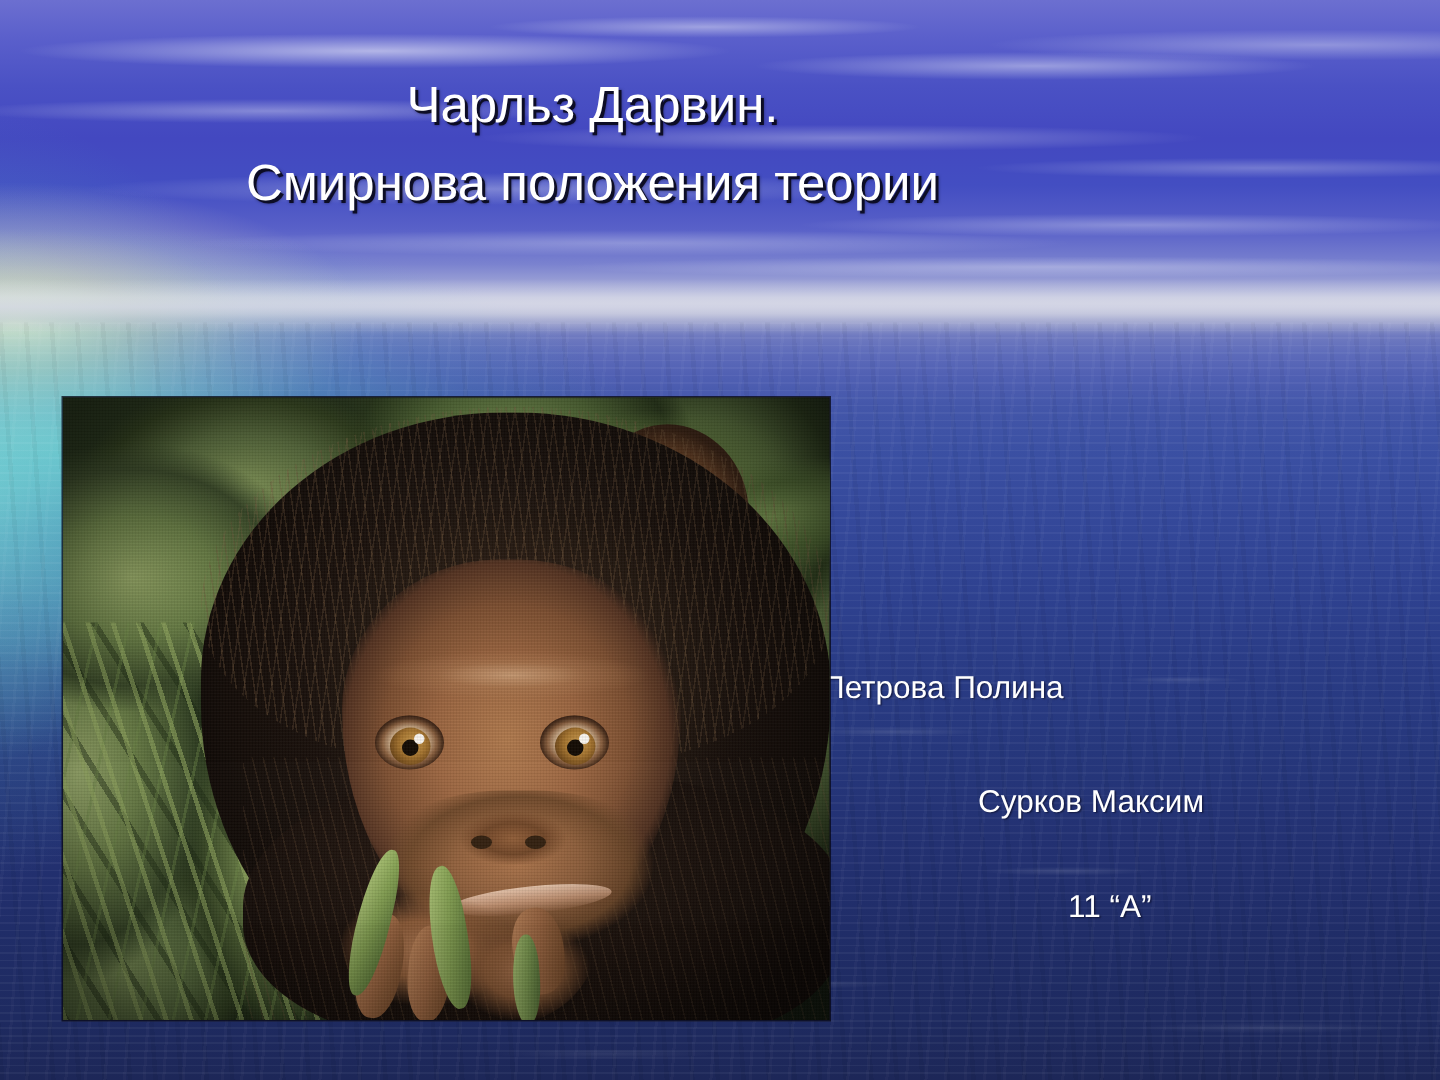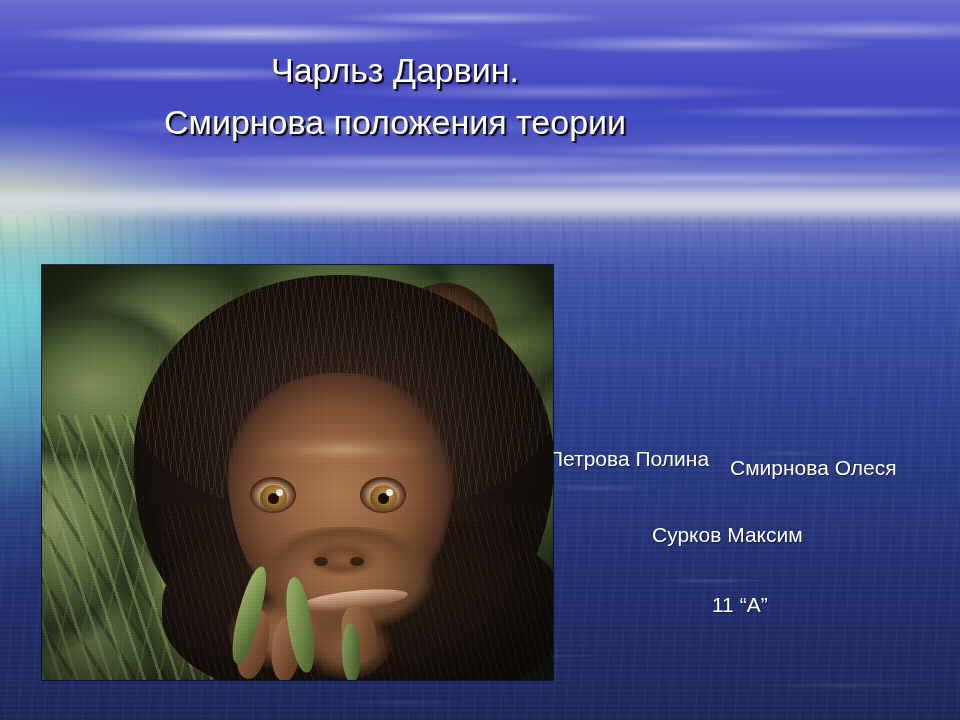--- a/index.html
+++ b/index.html
@@ -433,17 +433,16 @@
     <div class="ph ph-finger-3"></div>
     <div class="ph ph-leaf-hand-1"></div>
     <div class="ph ph-leaf-hand-2"></div>
     <div class="ph ph-leaf-hand-3"></div>
 
     <div class="ph ph-grain"></div>
     <div class="ph ph-vignette"></div>
   </div>
 
   <div class="credit" id="credit-0">Петрова Полина</div>
-  <div class="credit" id="credit-1">Смирнова Олеся</div>
   <div class="credit" id="credit-2">Сурков Максим</div>
   <div class="credit" id="credit-3">11 “А”</div>
 
 </div>
 
 </body></html>

